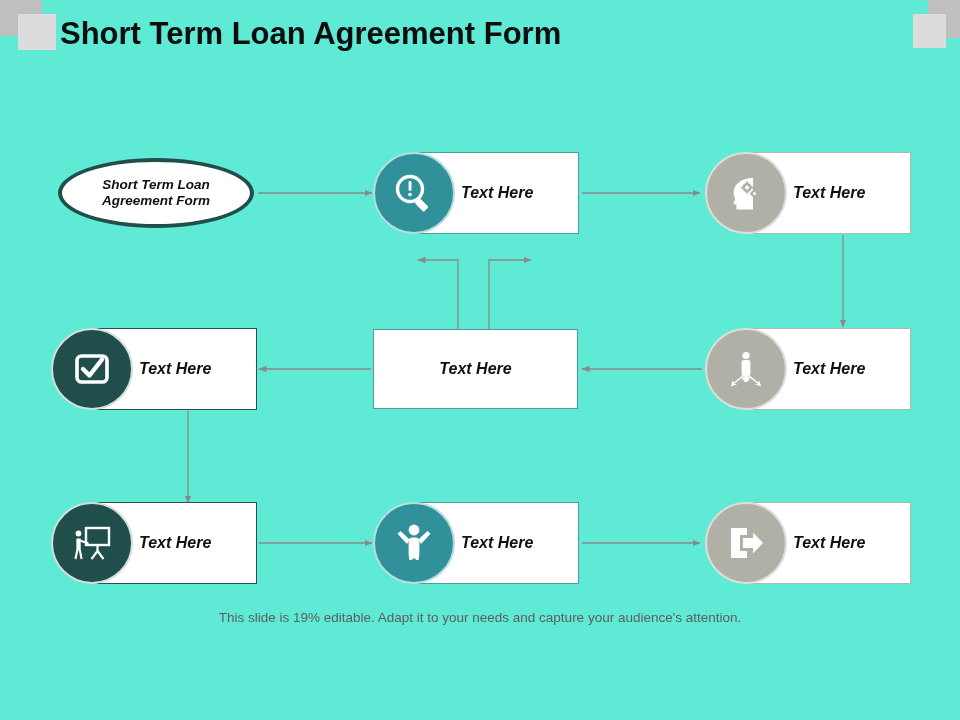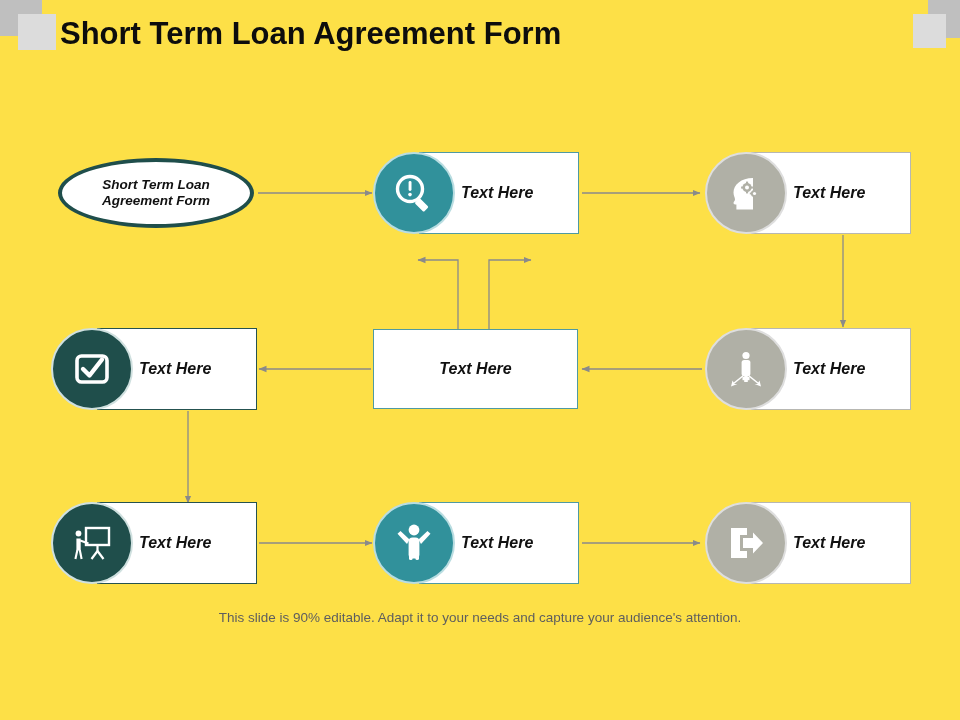--- a/index.html
+++ b/index.html
@@ -7,21 +7,21 @@
     padding: 0;
     background: #ffffff;
   }
   body {
     font-family: "Liberation Sans", sans-serif;
   }
   #slide {
     position: relative;
     width: 960px;
     height: 720px;
-    background: #fde047;
+    background: #5eead4;
     overflow: hidden;
   }
 
   
   .deco {
     position: absolute;
   }
   .deco-tl-dark  { left: 0px;   top: 0px;  width: 42px; height: 36px; background: #bfbfbf; }
   .deco-tl-light { left: 18px;  top: 14px; width: 38px; height: 36px; background: #dcdcdc; }
   .deco-tr-dark  { left: 928px; top: 0px;  width: 32px; height: 38px; background: #bfbfbf; }
@@ -327,15 +327,15 @@
         <svg width="46" height="46" viewBox="0 0 46 46">
           <path d="M8 8 L24 8 L24 15 L17 15 L17 31 L24 31 L24 38 L8 38 Z" fill="#ffffff"></path>
           <path d="M20 18 L20 28 L30 28 L30 33.5 L40 23 L30 12.5 L30 18 Z" fill="#ffffff"></path>
         </svg>
       </span>
     </div>
   </div>
 
   <div class="center-box">Text Here</div>
 
-  <div class="footer">This slide is 90% editable. Adapt it to your needs and capture your audience's attention.</div>
+  <div class="footer">This slide is 19% editable. Adapt it to your needs and capture your audience's attention.</div>
 
 </div>
 
 </body></html>

